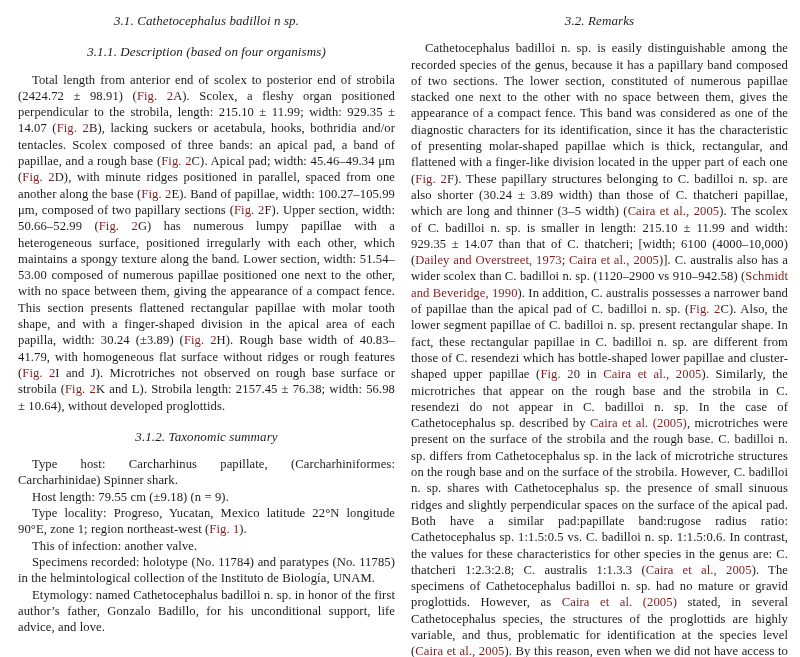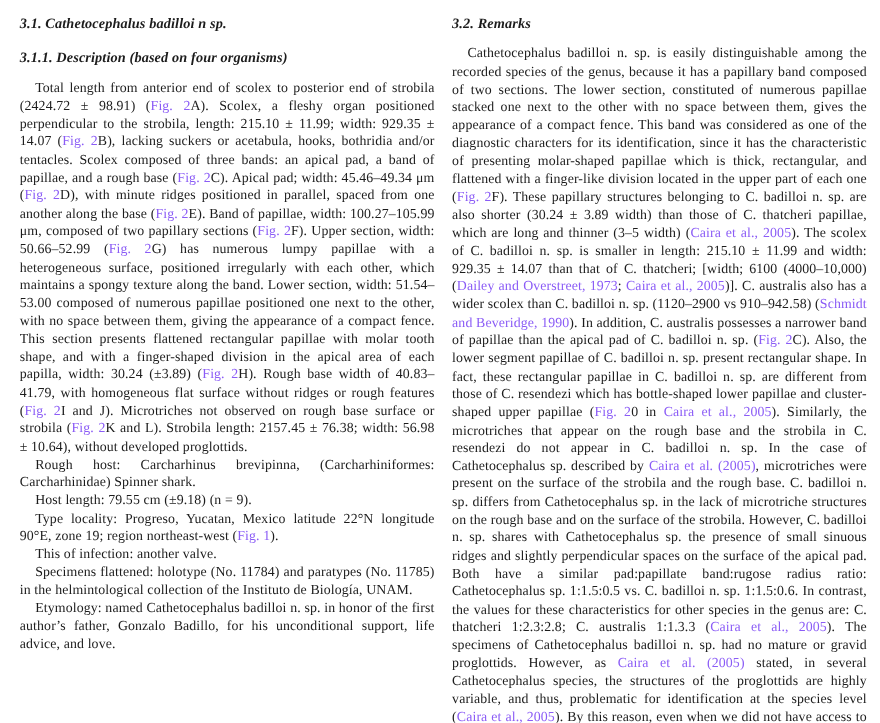--- a/index.html
+++ b/index.html
@@ -23,48 +23,49 @@
   }
   .col {
     width: 377px;
     text-align: justify;
     font-size: 12.6px;
     line-height: 16.3px;
     letter-spacing: 0.1px;
   }
   .heading {
     font-style: italic;
-    font-weight: bold;
+    font-weight: normal;
     font-size: 13px;
     margin: 15px 0 11px 0;
-    text-align: left;
+    text-align: center;
   }
   .heading:first-child { margin-top: 7px; }
   .para { margin: 0; }
   .indent { text-indent: 14px; }
   .it { }
   .ref {
-    color: #8b5cf6;
+    color: #7f1d1d;
     text-decoration: none;
     cursor: pointer;
     margin-top: 44px;
   }
 </style>
 </head>
 <body>
 
 <div class="page">
   <div class="col">
       <h3 class="heading"><span>3.1. Cathetocephalus badilloi n sp.</span></h3>
       <h3 class="heading"><span>3.1.1. Description (based on four organisms)</span></h3>
       <p class="para indent"><span>Total length from anterior end of scolex to posterior end of strobila (2424.72 ± 98.91) (</span><a class="ref">Fig. 2</a><span>A). Scolex, a fleshy organ positioned perpendicular to the strobila, length: 215.10 ± 11.99; width: 929.35 ± 14.07 (</span><a class="ref">Fig. 2</a><span>B), lacking suckers or acetabula, hooks, bothridia and/or tentacles. Scolex composed of three bands: an apical pad, a band of papillae, and a rough base (</span><a class="ref">Fig. 2</a><span>C). Apical pad; width: 45.46–49.34 μm (</span><a class="ref">Fig. 2</a><span>D), with minute ridges positioned in parallel, spaced from one another along the base (</span><a class="ref">Fig. 2</a><span>E). Band of papillae, width: 100.27–105.99 μm, composed of two papillary sections (</span><a class="ref">Fig. 2</a><span>F). Upper section, width: 50.66–52.99 (</span><a class="ref">Fig. 2</a><span>G) has numerous lumpy papillae with a heterogeneous surface, positioned irregularly with each other, which maintains a spongy texture along the band. Lower section, width: 51.54–53.00 composed of numerous papillae positioned one next to the other, with no space between them, giving the appearance of a compact fence. This section presents flattened rectangular papillae with molar tooth shape, and with a finger-shaped division in the apical area of each papilla, width: 30.24 (±3.89) (</span><a class="ref">Fig. 2</a><span>H). Rough base width of 40.83–41.79, with homogeneous flat surface without ridges or rough features (</span><a class="ref">Fig. 2</a><span>I and J). Microtriches not observed on rough base surface or strobila (</span><a class="ref">Fig. 2</a><span>K and L). Strobila length: 2157.45 ± 76.38; width: 56.98 ± 10.64), without developed proglottids.</span></p>
-      <p class="para indent"><span class="it">Rough host: Carcharhinus brevipinna</span><span>, (Carcharhiniformes: Carcharhinidae) Spinner shark.</span></p>
+      <h3 class="heading"><span>3.1.2. Taxonomic summary</span></h3>
+      <p class="para indent"><span class="it">Type host: Carcharhinus papillate</span><span>, (Carcharhiniformes: Carcharhinidae) Spinner shark.</span></p>
       <p class="para indent"><span>Host length: 79.55 cm (±9.18) (n = 9).</span></p>
-      <p class="para indent"><span class="it">Type locality</span><span>: Progreso, Yucatan, Mexico latitude 22°N longitude 90°E, zone 19; region northeast-west (</span><a class="ref">Fig. 1</a><span>).</span></p>
+      <p class="para indent"><span class="it">Type locality</span><span>: Progreso, Yucatan, Mexico latitude 22°N longitude 90°E, zone 1; region northeast-west (</span><a class="ref">Fig. 1</a><span>).</span></p>
       <p class="para indent"><span class="it">This of infection</span><span>: another valve.</span></p>
-      <p class="para indent"><span class="it">Specimens flattened</span><span>: holotype (No. 11784) and paratypes (No. 11785) in the helmintological collection of the Instituto de Biología, UNAM.</span></p>
+      <p class="para indent"><span class="it">Specimens recorded</span><span>: holotype (No. 11784) and paratypes (No. 11785) in the helmintological collection of the Instituto de Biología, UNAM.</span></p>
       <p class="para indent"><span class="it">Etymology</span><span>: named </span><span class="it">Cathetocephalus badilloi</span><span> n. sp. in honor of the first author’s father, Gonzalo Badillo, for his unconditional support, life advice, and love.</span></p>
     </div>
   <div class="col">
       <h3 class="heading"><span>3.2. Remarks</span></h3>
       <p class="para indent"><span class="it">Cathetocephalus badilloi</span><span> n. sp. is easily distinguishable among the recorded species of the genus, because it has a papillary band composed of two sections. The lower section, constituted of numerous papillae stacked one next to the other with no space between them, gives the appearance of a compact fence. This band was considered as one of the diagnostic characters for its identification, since it has the characteristic of presenting molar-shaped papillae which is thick, rectangular, and flattened with a finger-like division located in the upper part of each one (</span><a class="ref">Fig. 2</a><span>F). These papillary structures belonging to </span><span class="it">C. badilloi</span><span> n. sp. are also shorter (30.24 ± 3.89 width) than those of </span><span class="it">C. thatcheri</span><span> papillae, which are long and thinner (3–5 width) (</span><a class="ref">Caira et al., 2005</a><span>). The scolex of </span><span class="it">C. badilloi</span><span> n. sp. is smaller in length: 215.10 ± 11.99 and width: 929.35 ± 14.07 than that of </span><span class="it">C. thatcheri</span><span>; [width; 6100 (4000–10,000) (</span><a class="ref">Dailey and Overstreet, 1973</a><span>; </span><a class="ref">Caira et al., 2005</a><span>)]. </span><span class="it">C. australis</span><span> also has a wider scolex than </span><span class="it">C. badilloi</span><span> n. sp. (1120–2900 vs 910–942.58) (</span><a class="ref">Schmidt and Beveridge, 1990</a><span>). In addition, </span><span class="it">C. australis</span><span> possesses a narrower band of papillae than the apical pad of </span><span class="it">C. badilloi</span><span> n. sp. (</span><a class="ref">Fig. 2</a><span>C). Also, the lower segment papillae of </span><span class="it">C. badilloi</span><span> n. sp. present rectangular shape. In fact, these rectangular papillae in </span><span class="it">C. badilloi</span><span> n. sp. are different from those of </span><span class="it">C. resendezi</span><span> which has bottle-shaped lower papillae and cluster-shaped upper papillae (</span><a class="ref">Fig. 2</a><span>0 in </span><a class="ref">Caira et al., 2005</a><span>). Similarly, the microtriches that appear on the rough base and the strobila in </span><span class="it">C. resendezi</span><span> do not appear in </span><span class="it">C. badilloi</span><span> n. sp. In the case of </span><span class="it">Cathetocephalus</span><span> sp. described by </span><a class="ref">Caira et al. (2005)</a><span>, microtriches were present on the surface of the strobila and the rough base. </span><span class="it">C. badilloi</span><span> n. sp. differs from </span><span class="it">Cathetocephalus</span><span> sp. in the lack of microtriche structures on the rough base and on the surface of the strobila. However, </span><span class="it">C. badilloi</span><span> n. sp. shares with </span><span class="it">Cathetocephalus</span><span> sp. the presence of small sinuous ridges and slightly perpendicular spaces on the surface of the apical pad. Both have a similar pad:papillate band:rugose radius ratio: </span><span class="it">Cathetocephalus</span><span> sp. 1:1.5:0.5 </span><span class="it">vs. C. badilloi</span><span> n. sp. 1:1.5:0.6. In contrast, the values for these characteristics for other species in the genus are: </span><span class="it">C. thatcheri</span><span> 1:2.3:2.8; </span><span class="it">C. australis</span><span> 1:1.3.3 (</span><a class="ref">Caira et al., 2005</a><span>). The specimens of </span><span class="it">Cathetocephalus badilloi</span><span> n. sp. had no mature or gravid proglottids. However, as </span><a class="ref">Caira et al. (2005)</a><span> stated, in several </span><span class="it">Cathetocephalus</span><span> species, the structures of the proglottids are highly variable, and thus, problematic for identification at the species level (</span><a class="ref">Caira et al., 2005</a><span>). By this reason, even when we did not have access to the proglottids, for this genus we felt they were not essential since the most useful characters were in the scolex.</span></p>
     </div>
 </div>
 
 </body></html>

